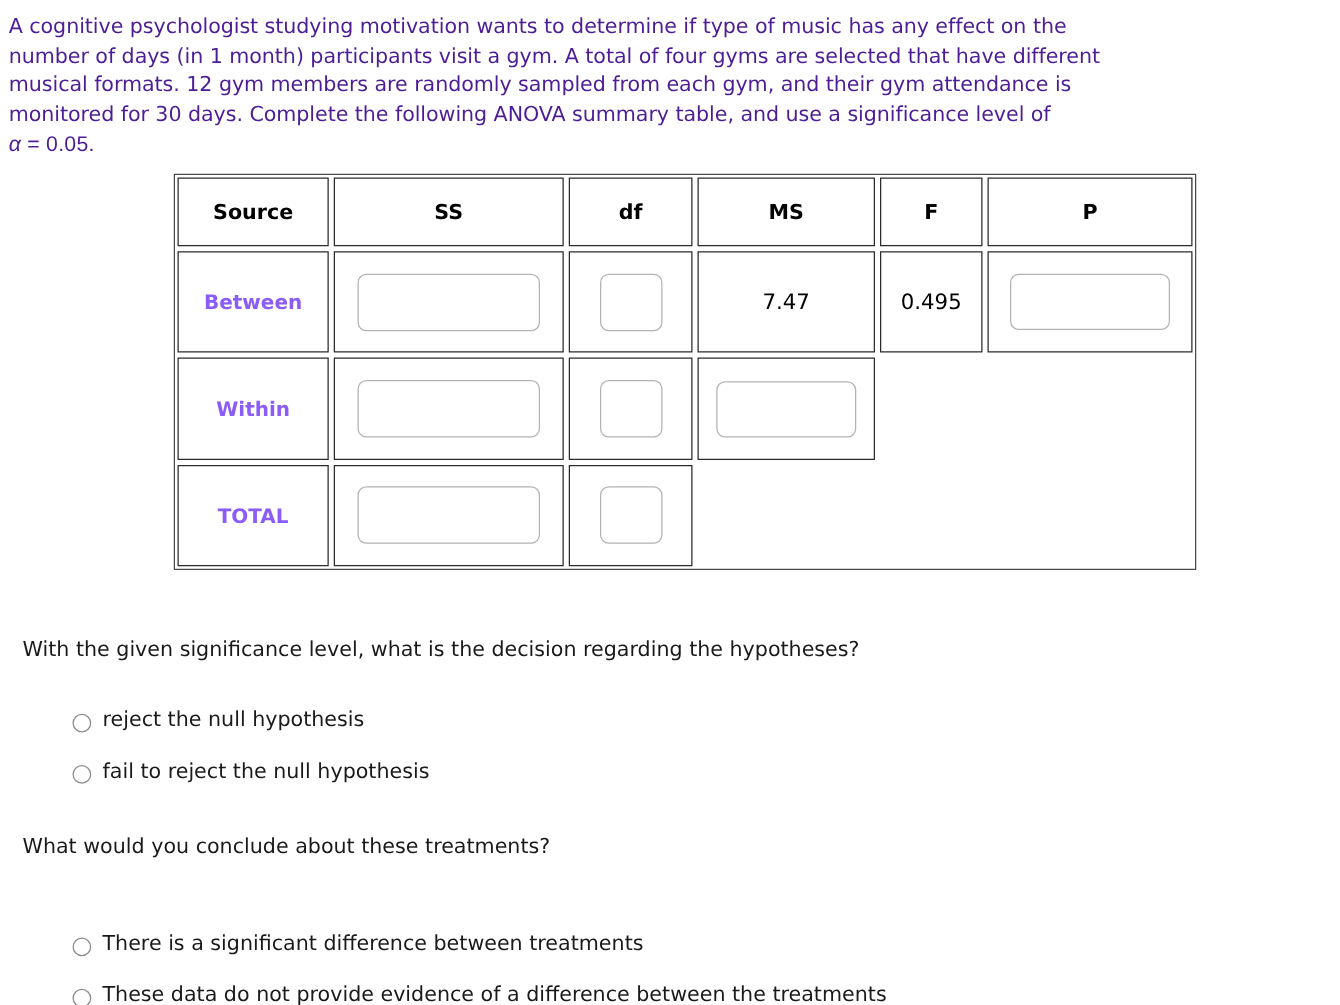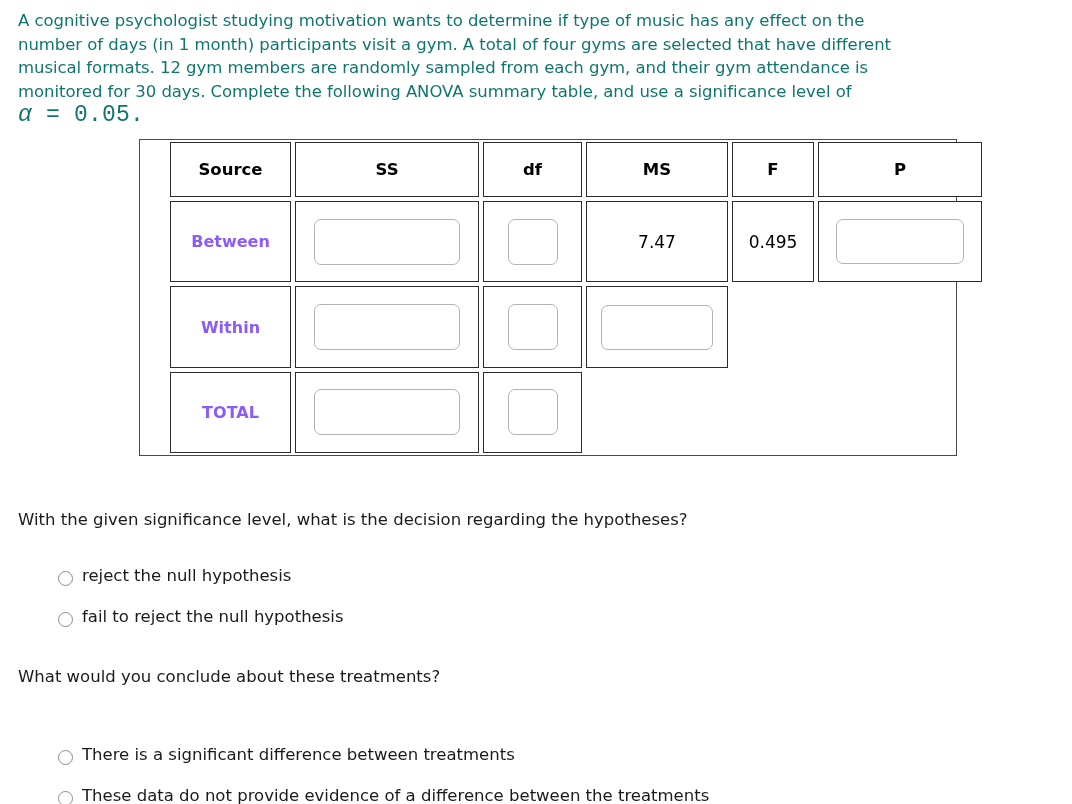--- a/index.html
+++ b/index.html
@@ -13,48 +13,47 @@
     position: relative;
     overflow: hidden;
     font-family: "DejaVu Sans", "Liberation Sans", sans-serif;
     color: #111111;
     -webkit-font-smoothing: antialiased;
   }
 
   
   .prompt {
     position: absolute;
-    left: 18px;
+    left: 7px;
     top: 9px;
     width: 1046px;
     font-size: 16.5px;
     line-height: 23.5px;
-    color: #0f766e;
+    color: #4c1d95;
     letter-spacing: -0.05px;
   }
   .prompt p { margin: 0; }
   .alpha-line {
-    font-family: Liberation Mono, monospace;
-    font-size: 23px;
+    font-family: Liberation Sans, sans-serif;
+    font-size: 17px;
     line-height: 25px;
     letter-spacing: 0.2px;
   }
   .alpha-sym { font-style: italic; }
 
   
   .anova-wrap {
     position: absolute;
     left: 139px;
     top: 139px;
     width: 818px;
     height: 317px;
     border: 1px solid #4a4a4a;
     box-sizing: border-box;
     background: #ffffff;
-    padding-left: 28px;
   }
   .anova-table {
     border-collapse: separate;
     border-spacing: 0;
     table-layout: fixed;
     width: 100%;
     height: 100%;
   }
   .anova-table td {
     padding: 0;

